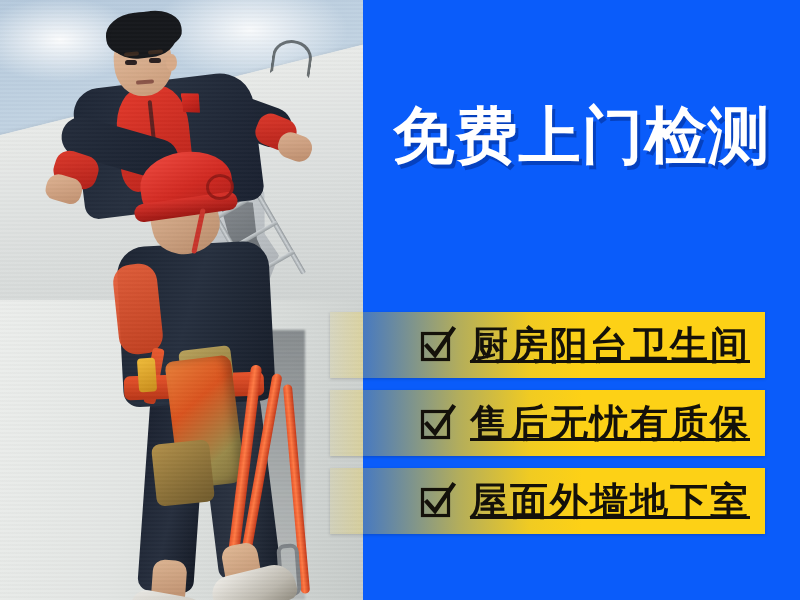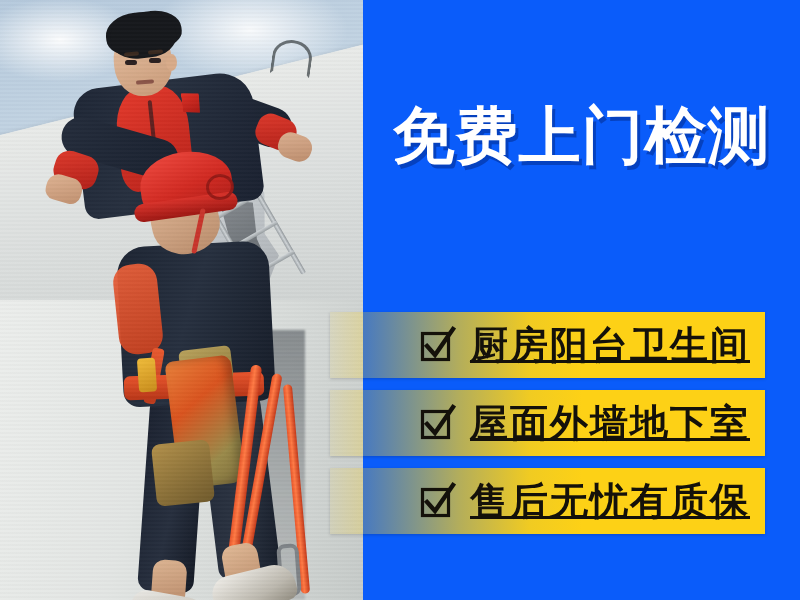--- a/index.html
+++ b/index.html
@@ -493,28 +493,28 @@
       <span class="feat-label">厨房阳台卫生间</span>
     </div>
 
     <div class="feature-bar">
       <span class="check-icon">
         <svg viewBox="0 0 34 34" aria-hidden="true">
           <rect x="2.5" y="5.5" width="26" height="26" fill="none" stroke="#14110a" stroke-width="3.2"></rect>
           <path d="M7 18 L15 27 L33 1" fill="none" stroke="#14110a" stroke-width="4.4" stroke-linecap="square" stroke-linejoin="miter"></path>
         </svg>
       </span>
-      <span class="feat-label">屋面外墙地下室</span>
+      <span class="feat-label">售后无忧有质保</span>
     </div>
 
     <div class="feature-bar">
       <span class="check-icon">
         <svg viewBox="0 0 34 34" aria-hidden="true">
           <rect x="2.5" y="5.5" width="26" height="26" fill="none" stroke="#14110a" stroke-width="3.2"></rect>
           <path d="M7 18 L15 27 L33 1" fill="none" stroke="#14110a" stroke-width="4.4" stroke-linecap="square" stroke-linejoin="miter"></path>
         </svg>
       </span>
-      <span class="feat-label">售后无忧有质保</span>
+      <span class="feat-label">屋面外墙地下室</span>
     </div>
 
   </div>
 
 </div>
 
 </body></html>

